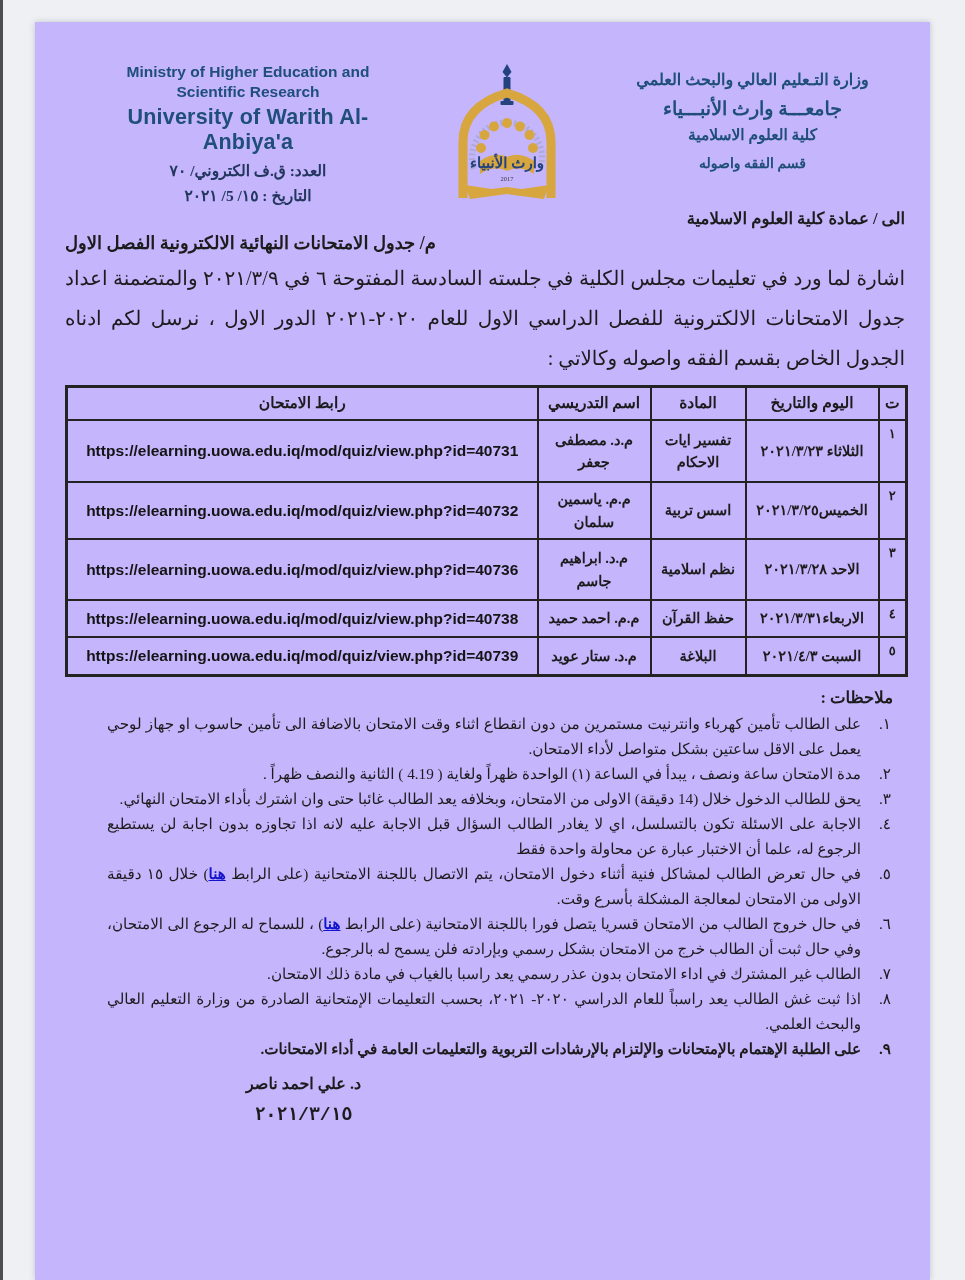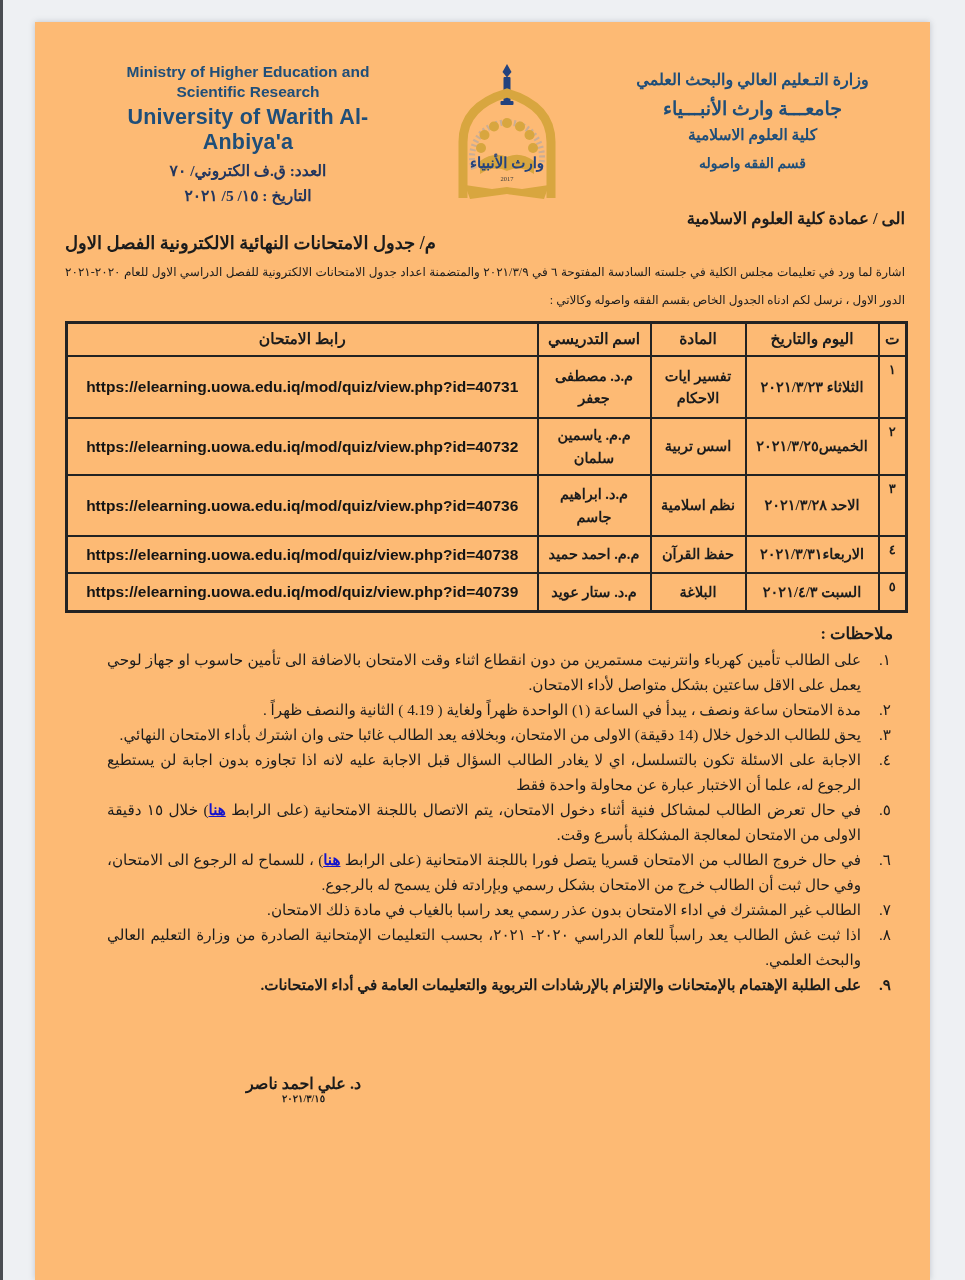--- a/index.html
+++ b/index.html
@@ -17,21 +17,21 @@
     font-family:"Liberation Serif", serif;
     color:var(--ink);
     position:relative;
   }
   .edge-strip{
     position:absolute;left:0;top:0;width:3px;height:100%;
     background:#4a4d52;
   }
   .page{
     position:absolute;left:35px;top:22px;width:895px;height:1258px;
-    background:#fdba74;
+    background:#c4b5fd;
     box-shadow:0 0 6px rgba(60,70,90,.25);
     padding:0 25px 0 30px;
   }
   
   .doc-header{
     display:flex;align-items:flex-start;justify-content:space-between;
     padding:40px 0 0 18px;direction:ltr;
   }
   .hdr-en{width:330px;text-align:center;color:var(--header-navy);font-family:"Liberation Sans",sans-serif;}
   .hdr-en .min-line{font-size:15.5px;font-weight:600;line-height:1.28;}
@@ -44,21 +44,21 @@
   .hdr-ar .college{font-size:15.5px;font-weight:700;margin-top:2px;}
   .hdr-ar .dept{font-size:14px;font-weight:700;margin-top:11px;}
   
   .gold{fill:var(--logo-gold);}
   .blue{fill:var(--logo-blue);}
   .ring{stroke:#98A1B6;}
   
   .rtl{direction:rtl;}
   .to-line{margin-top:4px;font-size:16.5px;font-weight:600;}
   .subject-line{margin-top:3px;font-size:18px;font-weight:600;text-align:left;padding-right:95px;}
-  .intro{margin-top:4px;font-size:12px;font-weight:500;line-height:28px;text-align:justify;}
+  .intro{margin-top:4px;font-size:20px;font-weight:500;line-height:40px;text-align:justify;}
   
   table{
     border-collapse:collapse;margin-top:7px;width:840px;
     direction:rtl;table-layout:fixed;
   }
   th,td{border:2px solid #232323;}
   table{border:3px solid #232323;}
   th{height:34px;font-size:15.5px;font-weight:700;text-align:center;}
   td{text-align:center;font-size:14.5px;font-weight:600;line-height:1.55;padding:1px 3px;}
   .c-idx{vertical-align:top;font-size:13px;padding-top:3px;font-weight:600;}
@@ -69,21 +69,21 @@
   .notes-title{margin:11px 12px 0 0;font-size:16.5px;font-weight:700;text-align:right;}
   .notes{margin:3px 14px 0 42px;}
   .note{display:flex;font-size:15.2px;line-height:25px;}
   .note-num{width:30px;flex-shrink:0;padding-top:0;}
   .note-text{flex:1;text-align:justify;}
   .note.bold{font-weight:700;}
   .inline-link{color:var(--link-blue);text-decoration:underline;font-weight:600;}
   
   .signature{position:absolute;left:176px;top:1052px;width:185px;text-align:center;}
   .sig-name{font-size:16px;font-weight:600;}
-  .sig-date{font-size:10px;font-weight:600;}
+  .sig-date{font-size:18px;font-weight:600;margin-top:10px;font-family:Liberation Mono, monospace;}
 </style>
 </head>
 <body>
 
 <div class="edge-strip"></div>
 
 <div class="page">
 
   <header class="doc-header">
     <div class="hdr-en">

